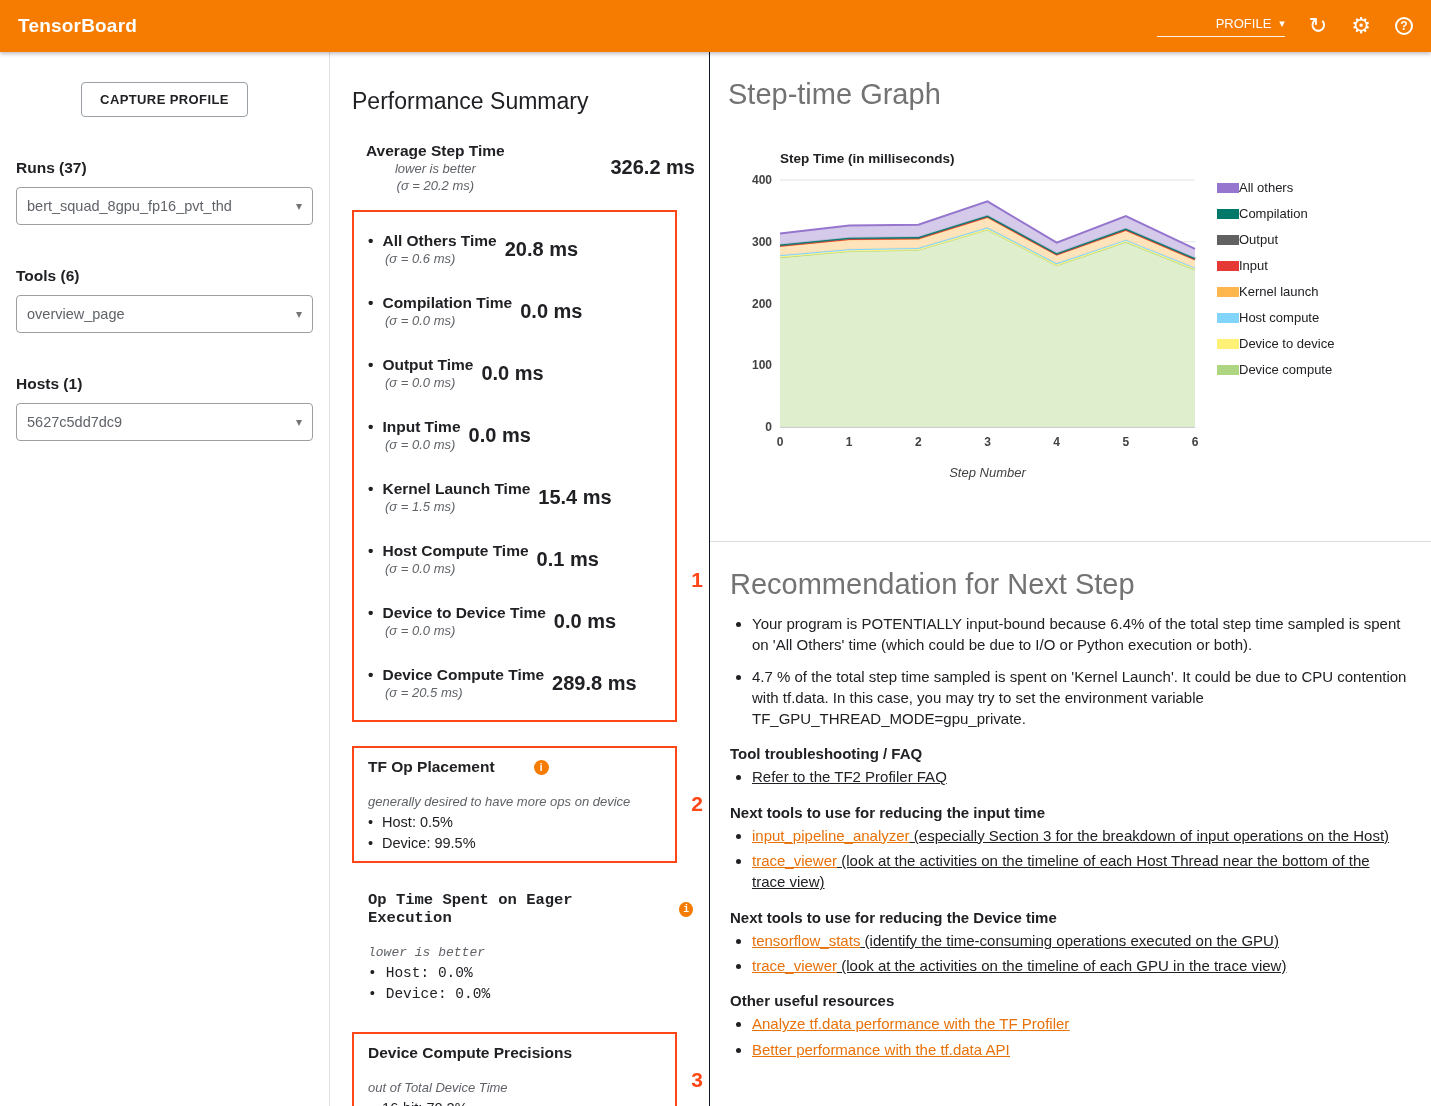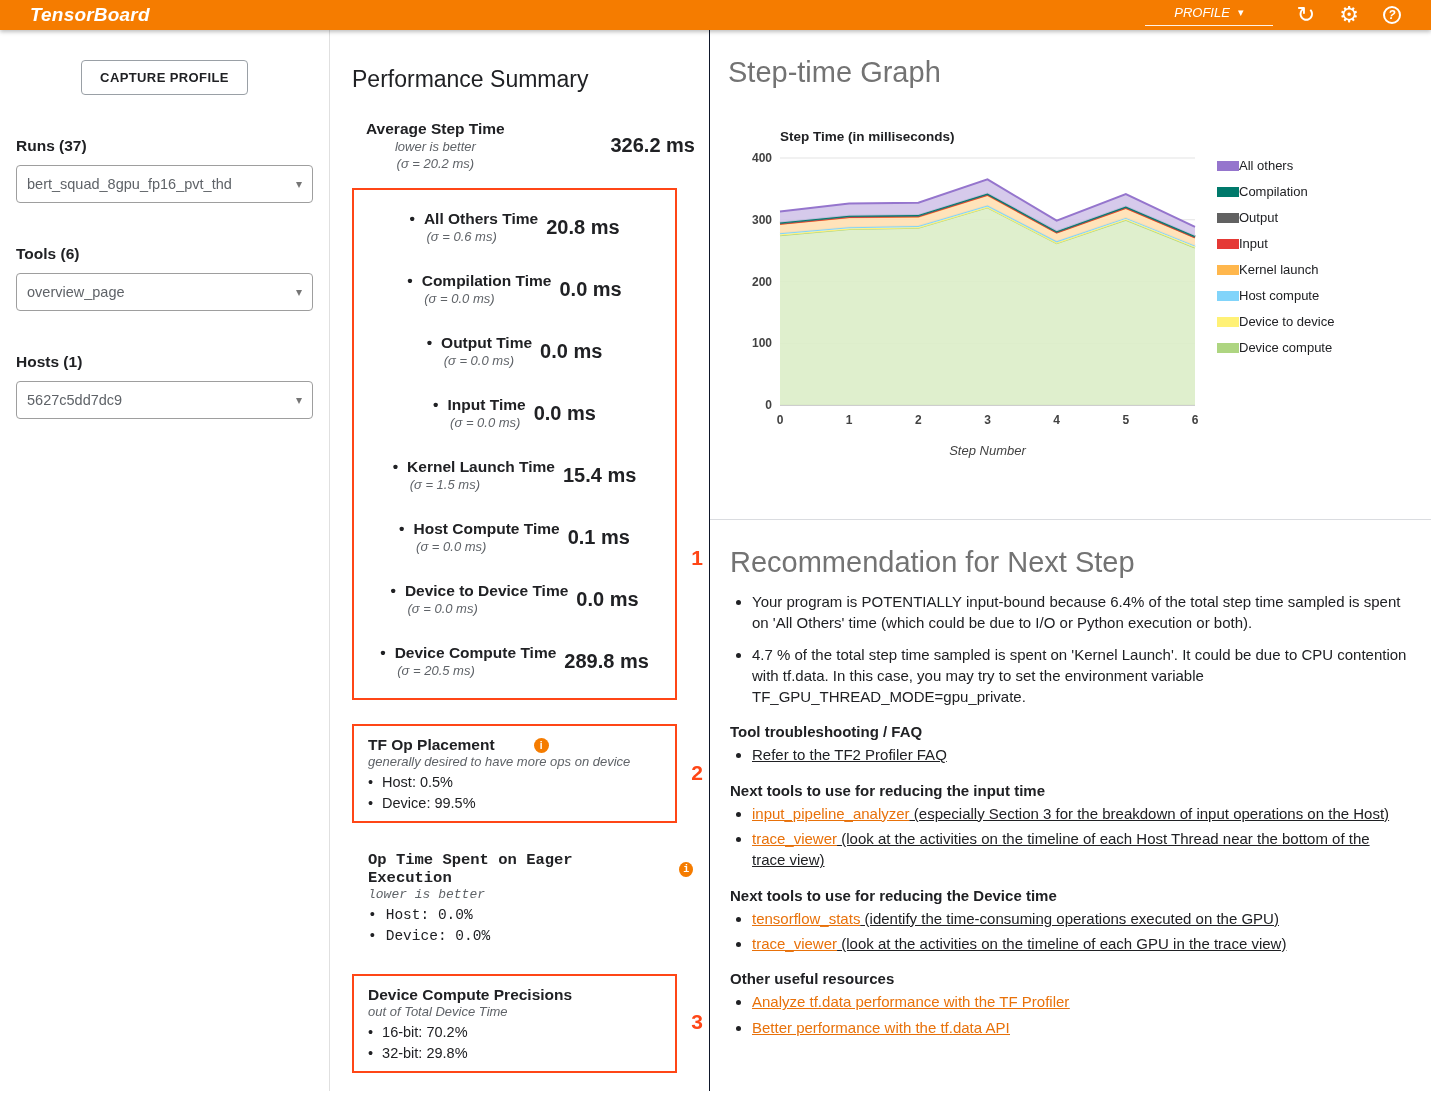--- a/index.html
+++ b/index.html
@@ -4,26 +4,26 @@
 <style>
   :root{
     --accent:#f57c00;
     --annotation:#ff4616;
     --link:#e8710a;
   }
   *{box-sizing:border-box;margin:0;padding:0;}
   html,body{width:1431px;height:1106px;overflow:hidden;background:#fff;
     font-family:"Liberation Sans","DejaVu Sans",sans-serif;color:#202124;}
   
-  .header{height:30px;background:var(--accent);display:flex;align-items:center;
-    justify-content:space-between;padding:0 30px;color:#fff;
-    box-shadow:0 2px 4px rgba(0,0,0,.25);position:relative;z-index:5;font-style:italic;}
+  .header{height:52px;background:var(--accent);display:flex;align-items:center;
+    justify-content:space-between;padding:0 18px;color:#fff;
+    box-shadow:0 2px 4px rgba(0,0,0,.25);position:relative;z-index:5;}
   .app-title{font-size:19px;font-weight:700;letter-spacing:.2px;}
   .header-right{display:flex;align-items:center;gap:24px;}
-  .dash-select{display:flex;align-items:center;justify-content:center;
+  .dash-select{display:flex;align-items:center;justify-content:flex-end;
     width:128px;border-bottom:1px solid rgba(255,255,255,.9);padding-bottom:5px;
     font-size:13px;cursor:pointer;}
   .dash-caret{font-size:11px;margin-left:8px;}
   .hicon{font-size:22px;line-height:22px;cursor:pointer;}
   .help-circle{width:18px;height:18px;border:2px solid #fff;border-radius:50%;
     display:flex;align-items:center;justify-content:center;font-size:12px;
     font-weight:700;cursor:pointer;}
   
   .main{display:flex;height:1061px;overflow:hidden;}
   .sidebar{width:330px;border-right:1px solid #e0e0e0;flex:none;}
@@ -43,35 +43,35 @@
   .select-caret{color:#757575;font-size:12px;}
   
   .col-title{font-size:23px;color:#202124;font-weight:400;}
   .avg-block{display:flex;justify-content:space-between;margin:26px 14px 0 14px;text-align:center;}
   .metric-name{font-size:15.5px;font-weight:700;line-height:19px;color:#202124;}
   .metric-note,.metric-sigma{font-style:italic;font-size:13px;color:#5f6368;line-height:17px;}
   .metric-value{font-size:20px;font-weight:700;color:#202124;align-self:center;
     white-space:nowrap;margin-left:8px;}
   .red-box{border:2px solid var(--annotation);position:relative;margin-right:32px;}
   .box-metrics{margin-top:16px;padding:6px 14px;}
-  .metric-row{display:flex;justify-content:center;padding:13px 0;}
+  .metric-row{display:flex;justify-content:flex-start;padding:13px 0;}
   .bullet-name::before{content:"•";margin-right:9px;}
   .indent{margin-left:17px;}
   .num-label{position:absolute;right:-28px;font-size:21px;font-weight:700;
     color:var(--annotation);}
   .lbl-1{top:70%;}
   .lbl-2{top:calc(50% - 13px);}
   .lbl-3{top:34px;}
   .small-block{padding:10px 14px;}
   .sb-title{font-size:15.5px;font-weight:700;display:flex;align-items:center;gap:32px;}
   .info-icon{display:inline-flex;width:15px;height:15px;border-radius:50%;
     background:var(--accent);color:#fff;font-size:10px;font-weight:700;
     align-items:center;justify-content:center;margin-left:7px;cursor:pointer;
     font-style:normal;}
-  .sb-note{font-style:italic;font-size:13px;color:#5f6368;margin-top:0;}
+  .sb-note{font-style:italic;font-size:13px;color:#5f6368;margin-top:18px;}
   .sb-item{font-size:14.5px;margin-top:5px;}
   .box2{margin-top:24px;}
   .eager-block{margin-top:28px;padding:0 16px;font-family:Liberation Mono, monospace;}
   .box3{margin-top:30px;}
   
   .graph-section{height:490px;border-bottom:1px solid #dadce0;padding:26px 0 0 18px;}
   .section-title{font-size:29px;font-weight:400;color:#737373;}
   .chart-title{margin:40px 0 4px 52px;font-size:13.5px;font-weight:700;color:#202124;}
   .chart-flex{display:flex;align-items:flex-start;}
   #step-chart{margin-left:2px;flex:none;}

